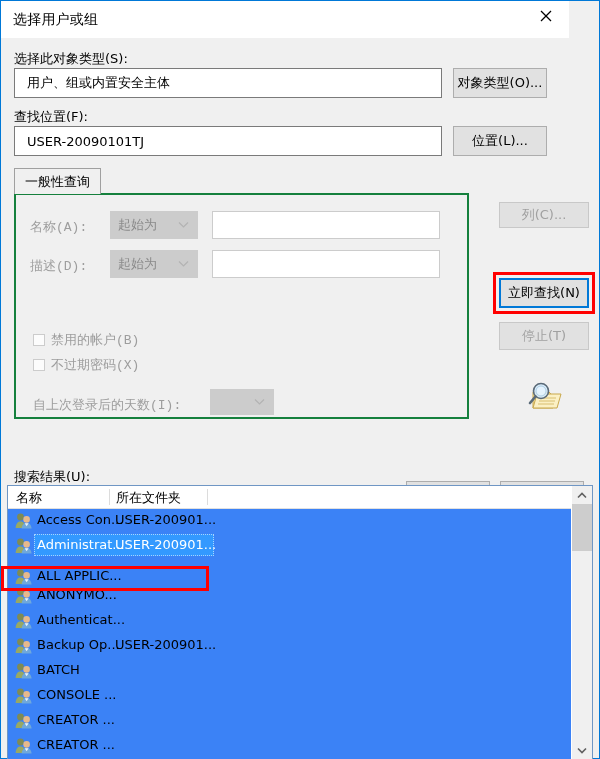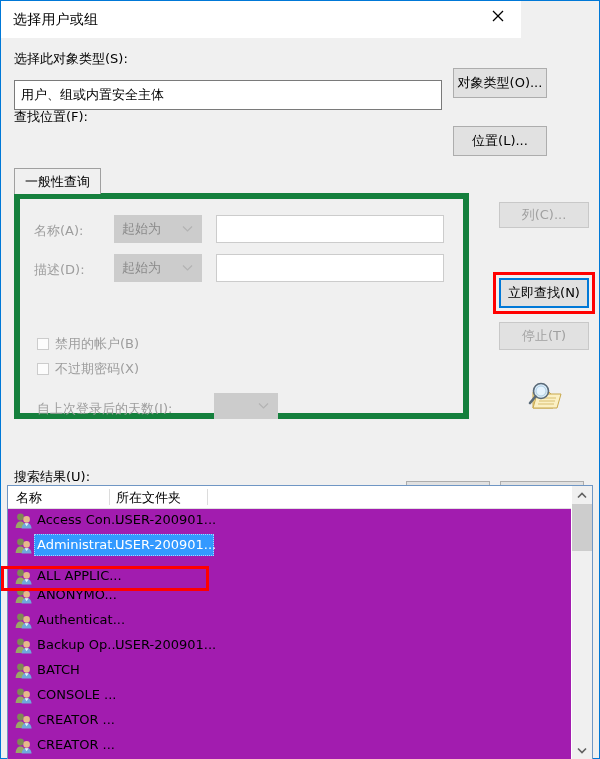--- a/index.html
+++ b/index.html
@@ -23,21 +23,21 @@
     left: 0; top: 0;
     width: 600px;
     height: 759px;
     box-sizing: border-box;
     border: 1px solid #0078d7;
     background: #f0f0f0;
   }
   #title-bar {
     position: absolute;
     left: 0; top: 0;
-    width: 520px;
+    width: 568px;
     height: 37px;
     background: #ffffff;
   }
   #title-text {
     position: absolute;
     left: 12px;
     top: 10px;
     font-size: 14px;
     color: #000000;
     letter-spacing: .2px;
@@ -71,26 +71,25 @@
     white-space: nowrap;
   }
 
   .text-box {
     position: absolute;
     box-sizing: border-box;
     background: #ffffff;
     border: 1px solid #7a7a7a;
     font-size: 13px;
     color: #000;
-    padding: 0 6px;
+    padding: 0 12px;
     display: flex;
     align-items: center;
     overflow: hidden;
     white-space: nowrap;
-    margin-top: 12px;
   }
 
   .push-button {
     position: absolute;
     box-sizing: border-box;
     background: #e1e1e1;
     border: 1px solid #adadad;
     font-size: 13px;
     color: #000;
     display: flex;
@@ -129,21 +128,22 @@
     z-index: 3;
   }
   #tab-panel {
     position: absolute;
     left: 13px;
     top: 155px;
     width: 455px;
     height: 226px;
     box-sizing: border-box;
     background: #f0f0f0;
-    border: 6px solid #15803d;
+    border: 2px solid #15803d;
+    font-family: Liberation Mono, monospace;
   }
   #tab-panel-mask {
     position: absolute;
     left: 14px;
     top: 154px;
     width: 85px;
     height: 2px;
     background: #f0f0f0;
     z-index: 4;
   }
@@ -244,21 +244,21 @@
     font-size: 13px;
     color: #000;
   }
   #results-box {
     position: absolute;
     left: 6px;
     top: 447px;
     width: 586px;
     height: 275px;
     box-sizing: border-box;
-    background: #a21caf;
+    background: #3b82f6;
     border: 1px solid #6f96c4;
     overflow: hidden;
   }
   #results-header {
     position: absolute;
     left: 0; top: 0;
     width: 584px;
     height: 22px;
     background: #ffffff;
     border-bottom: 1px solid #e0e0e0;
@@ -402,20 +402,21 @@
     </div>
   </div>
 
   <div id="dialog-body">
 
     <div class="field-label" style="left:13px; top:12px;">选择此对象类型(S):</div>
     <div class="text-box" style="left:13px; top:30px; width:428px; height:30px;">用户、组或内置安全主体</div>
     <div class="push-button" style="left:452px; top:30px; width:94px; height:30px;">对象类型(O)...</div>
 
     <div class="field-label" style="left:13px; top:70px;">查找位置(F):</div>
+    <div class="text-box" style="left:13px; top:88px; width:428px; height:30px;">USER-20090101TJ</div>
     <div class="push-button" style="left:452px; top:88px; width:94px; height:30px;">位置(L)...</div>
 
     <div id="tab-strip">
       <div id="tab-general">一般性查询</div>
     </div>
     <div id="tab-panel">
 
       <div class="dim-label" style="left:14px; top:23px;">名称(A):</div>
       <div class="combo-disabled" style="left:94px; top:16px; width:88px; height:28px;">
         <span>起始为</span>

